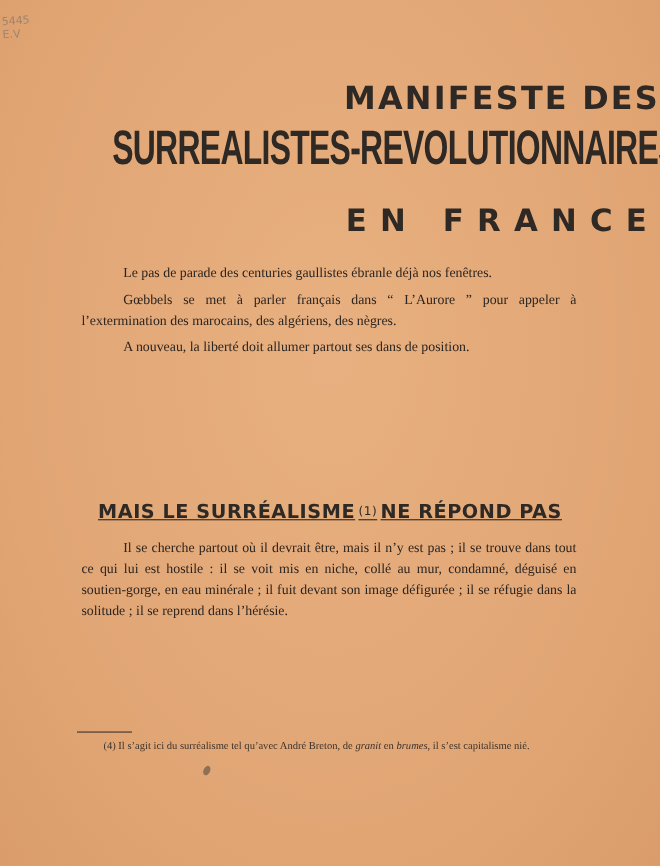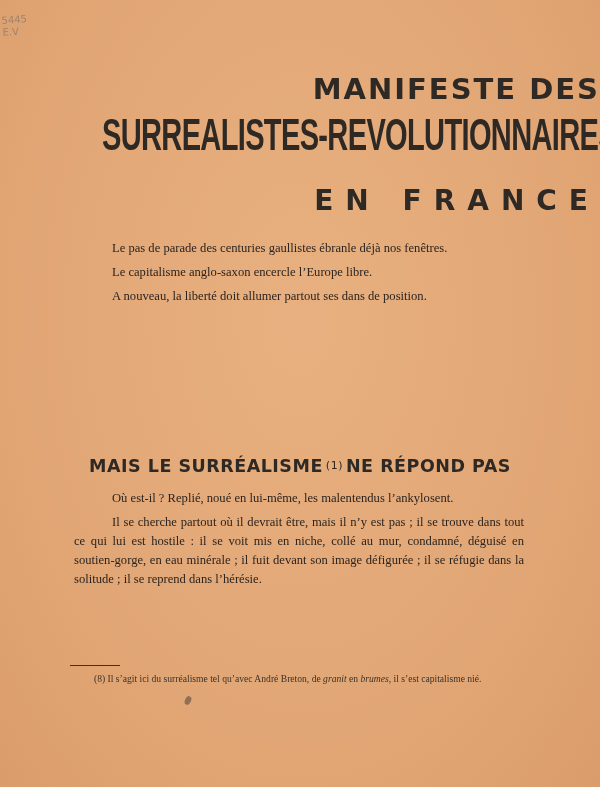--- a/index.html
+++ b/index.html
@@ -32,21 +32,21 @@
   .body {
     position:absolute; left:74px; width:450px;
     font-size:12.6px; line-height:19px; text-align:justify;
     font-family:Liberation Serif, serif;
   }
   .body p { margin:0 0 5px 0; text-indent:38px; }
   .sec1 { top:239px; }
   .subhead {
     position:absolute; left:0; right:0; top:456px; text-align:center;
     font-family:"DejaVu Sans", sans-serif; font-weight:bold; font-size:17.5px;
-    letter-spacing:0.5px; color:#2e2924;
+    letter-spacing:0.5px; color:#2e2924;text-decoration:underline;
   }
   .subhead .note { font-size:11px; font-weight:normal; vertical-align:3px; margin:0 3px; }
   .sec2 { top:489px; }
   .rule {
     position:absolute; left:70px; top:665px; width:50px; border-top:1px solid #3a332d;
   }
   .footnote {
     position:absolute; left:68px; top:672px; width:460px;
     font-size:9.6px; line-height:14px; text-align:justify;
     font-family:"Liberation Serif", serif; color:#3a322c;
@@ -65,32 +65,31 @@
   <div>5445</div>
   <div>E.V</div>
 </div>
 
 <div class="title1">MANIFESTE DES</div>
 <div class="title2">SURREALISTES-REVOLUTIONNAIRES</div>
 <div class="title3">EN FRANCE</div>
 
 <div class="body sec1">
   <p>Le pas de parade des centuries gaullistes ébranle déjà nos fenêtres.</p>
-  <p>Le capitalisme anglo-saxon encercle l’Europe libre.</p>
+  <p>Gœbbels se met à parler français dans “ L’Aurore ” pour appeler à l’extermination des marocains, des algériens, des nègres.</p>
   <p>A nouveau, la liberté doit allumer partout ses dans de position.</p>
 </div>
 
 <div class="subhead">
   <span>MAIS LE SURRÉALISME</span><span class="note">(1)</span><span>NE RÉPOND PAS</span>
 </div>
 
 <div class="body sec2">
-  <p>Où est-il ? Replié, noué en lui-même, les malentendus l’ankylosent.</p>
   <p>Il se cherche partout où il devrait être, mais il n’y est pas ; il se trouve dans tout ce qui lui est hostile : il se voit mis en niche, collé au mur, condamné, déguisé en soutien-gorge, en eau minérale ; il fuit devant son image défigurée ; il se réfugie dans la solitude ; il se reprend dans l’hérésie.</p>
 </div>
 
 <div class="rule"></div>
 
 <div class="footnote">
-  <p><span>(8) Il s’agit ici du surréalisme tel qu’avec André Breton, de </span><em>granit</em><span> en </span><em>brumes</em><span>, il s’est capitalisme nié.</span></p>
+  <p><span>(4) Il s’agit ici du surréalisme tel qu’avec André Breton, de </span><em>granit</em><span> en </span><em>brumes</em><span>, il s’est capitalisme nié.</span></p>
 </div>
 
 <div class="smudge"></div>
 
 </body></html>

